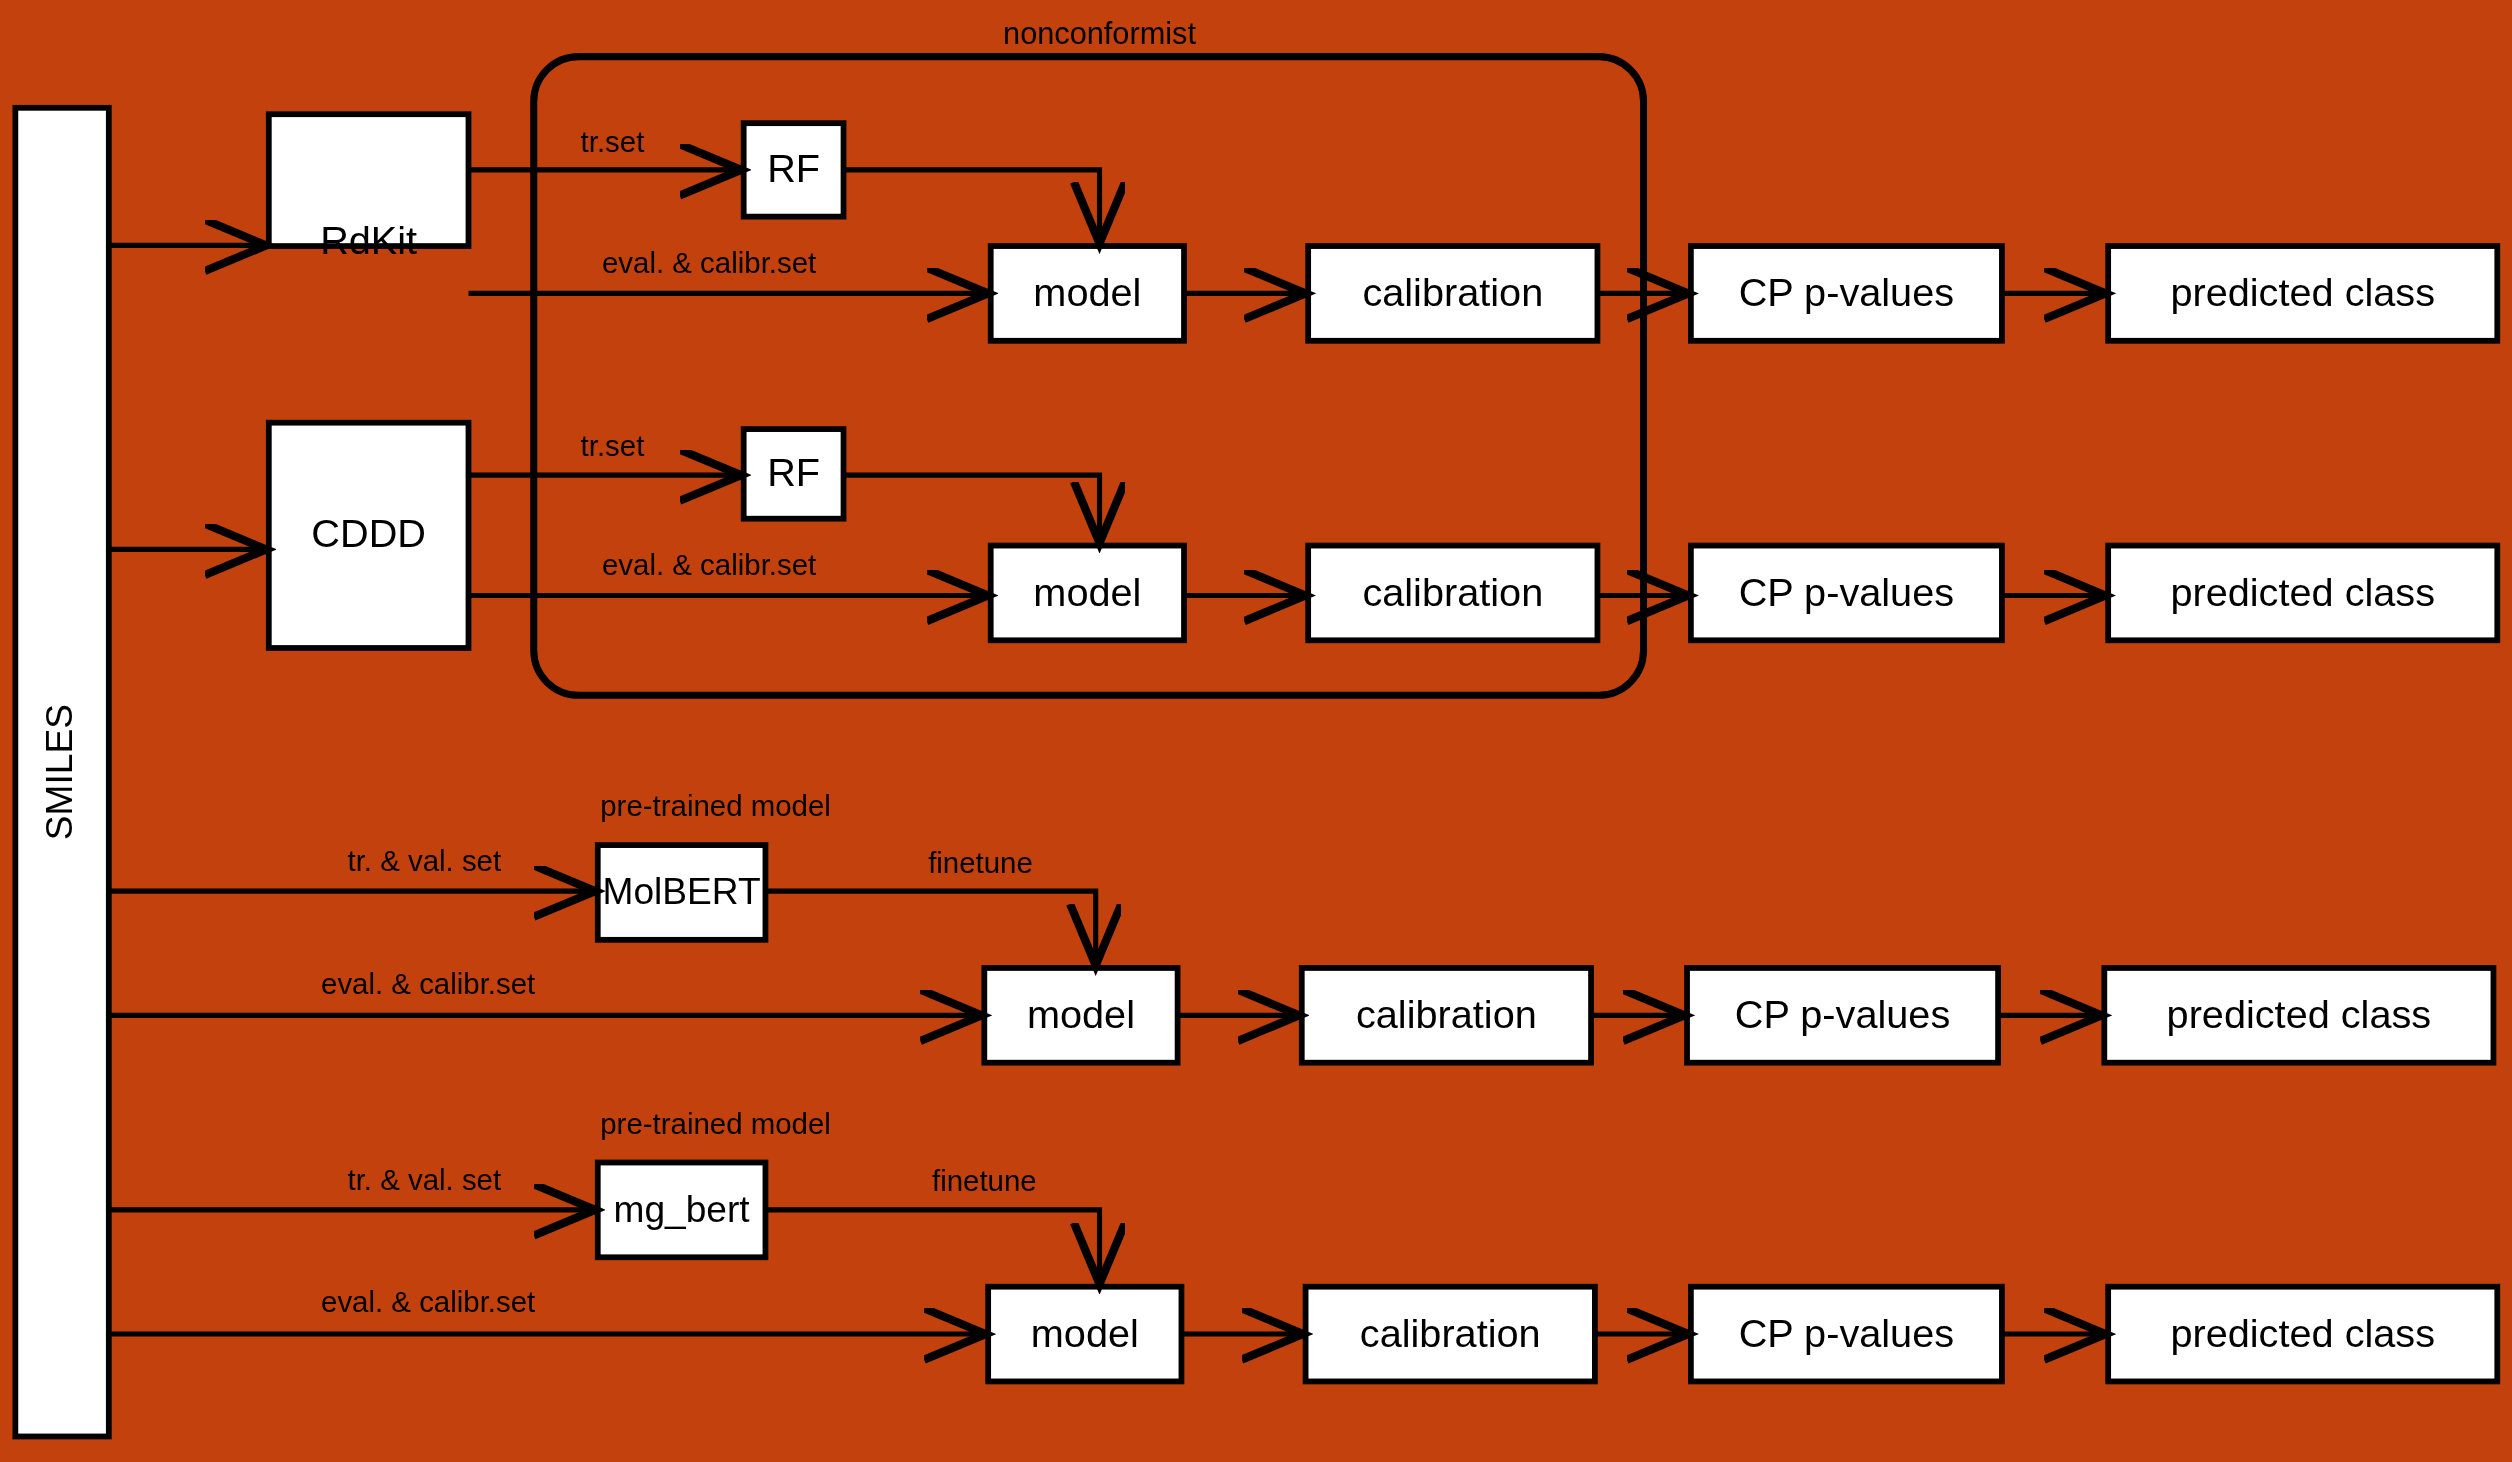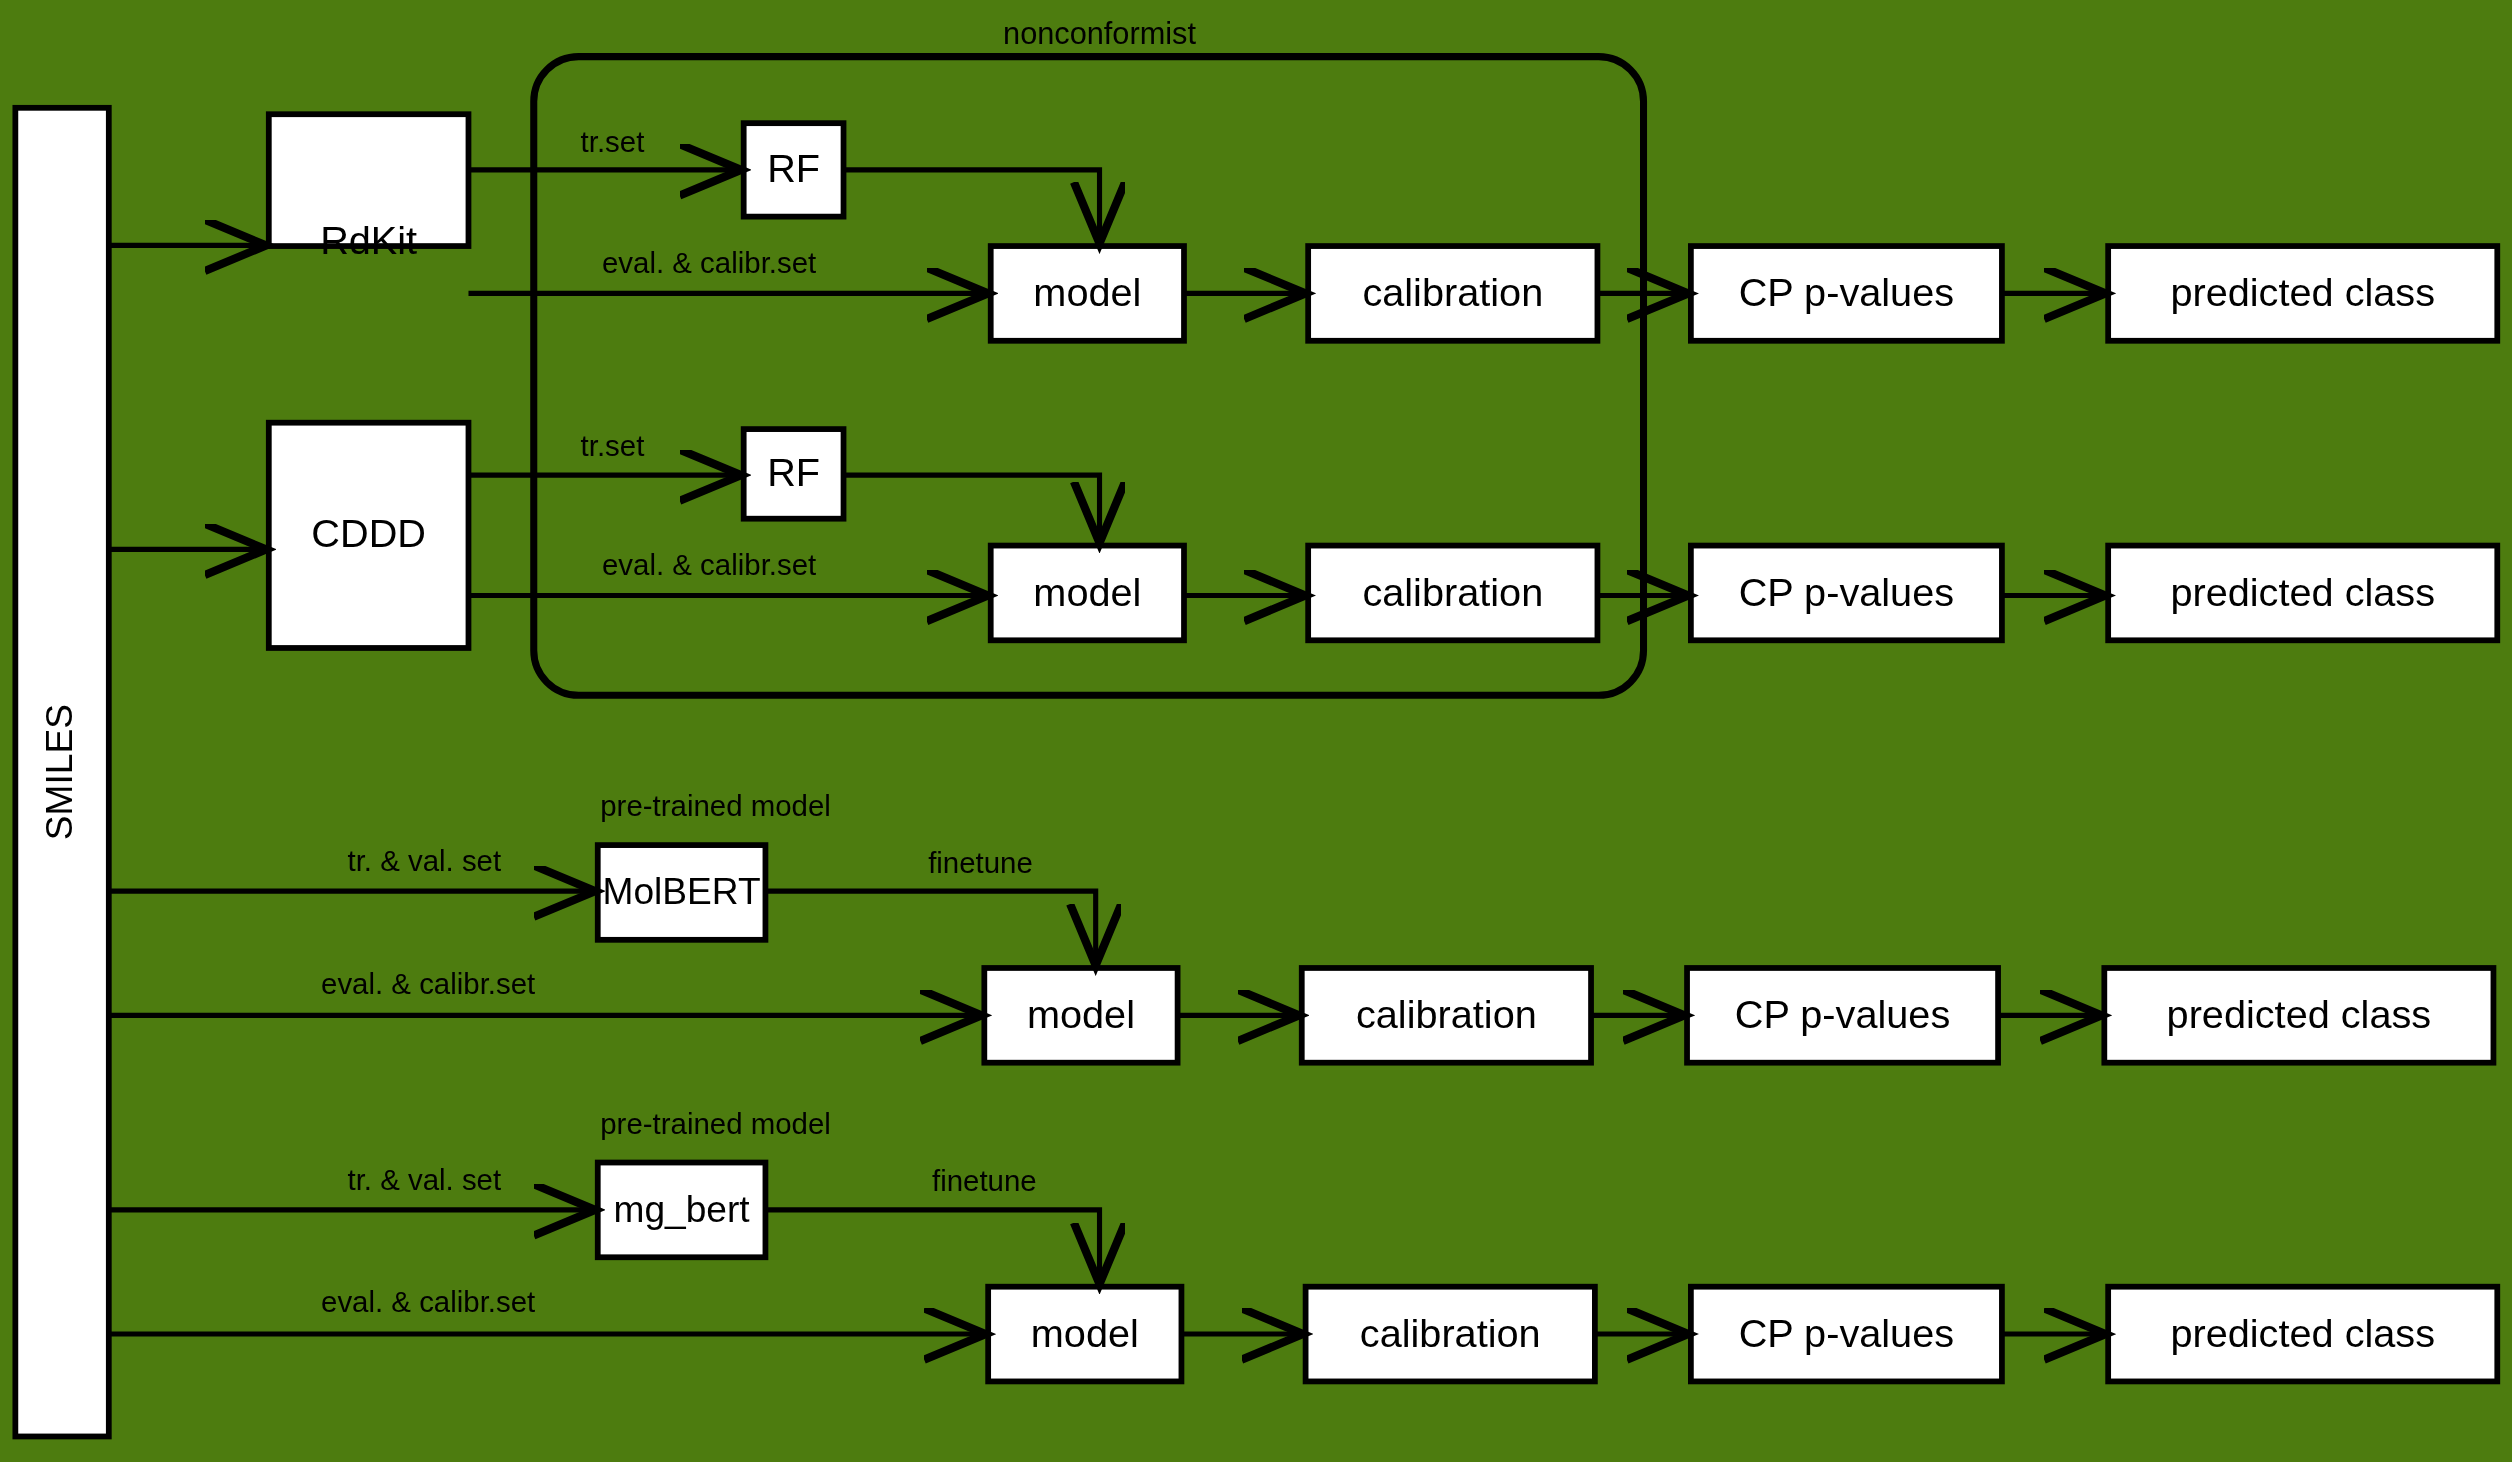--- a/index.html
+++ b/index.html
@@ -4,21 +4,21 @@
 <style>
   html, body {
     margin: 0;
     padding: 0;
     background: #ffffff;
   }
   #diagram-root {
     position: relative;
     width: 2512px;
     height: 1463px;
-    background: #4d7c0f;
+    background: #c2410c;
     font-family: "Liberation Sans", sans-serif;
   }
   svg.layer {
     position: absolute;
     top: 0;
     left: 0;
     width: 2512px;
     height: 1463px;
   }
   .box-rect {

